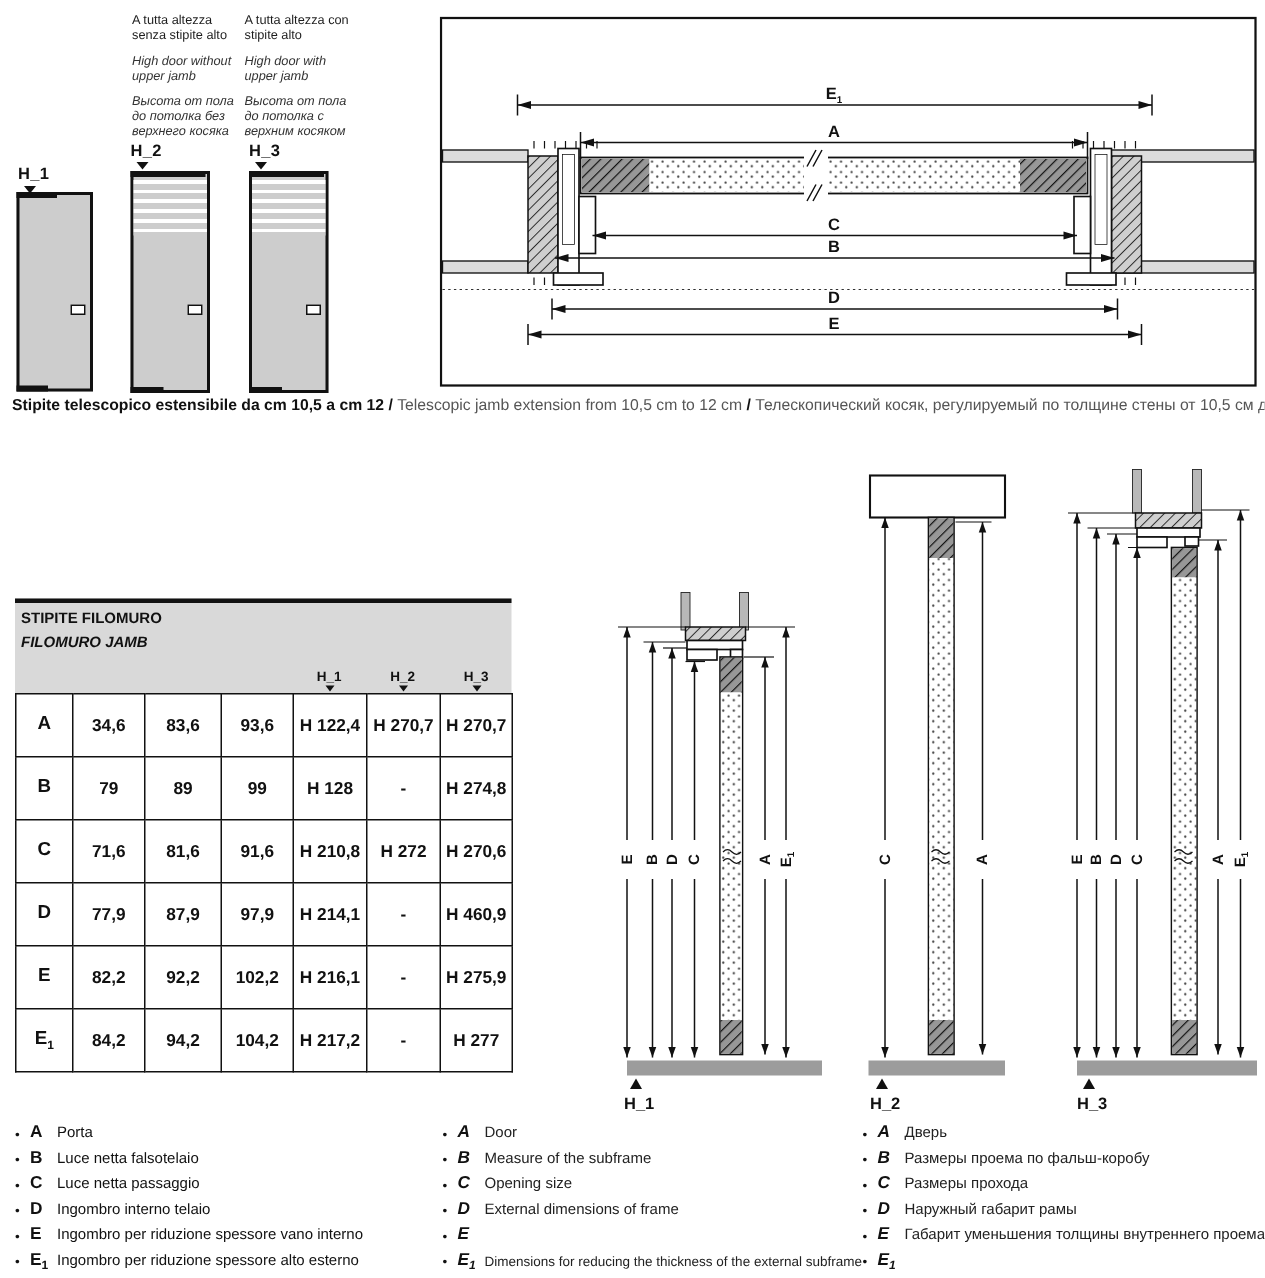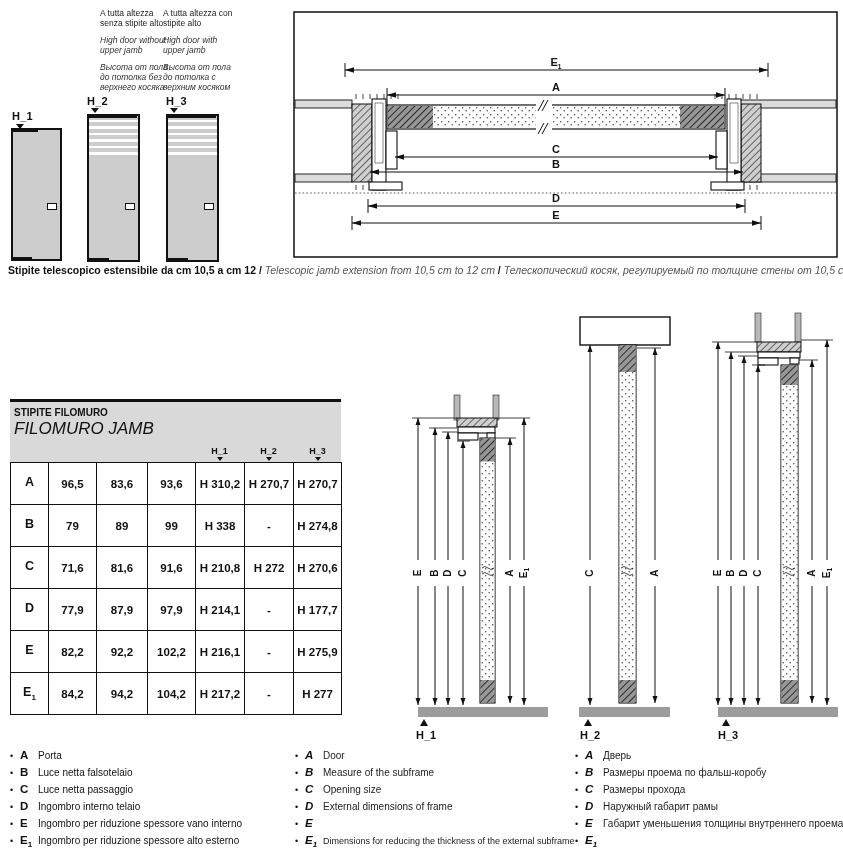--- a/index.html
+++ b/index.html
@@ -19,27 +19,27 @@
   .door{position:absolute;background:#cdcdcd;border:2px solid #111}
   .stripes{position:absolute;left:0;right:0;top:4px;height:37px;
            background:repeating-linear-gradient(to bottom,#fff 0 2.5px,#cdcdcd 2.5px 6.5px)}
   .topbar{position:absolute;left:-2px;top:-2px;height:4px;background:#111}
   .botbar{position:absolute;left:-2px;bottom:-2px;width:45%;height:4px;background:#111}
   .handle{position:absolute;right:3px;width:8px;height:5px;background:#fff;border:1px solid #111}
 
   
   #caption{position:absolute;left:8px;top:264px;width:833px;font-size:10.5px;white-space:nowrap}
   .cap-it,.cap-sep{font-weight:bold}
-  .cap-en,.cap-ru{font-style:italic;color:#555}
+  .cap-en,.cap-ru{color:#555}
 
   
   #spec{position:absolute;left:10px;top:399px;width:331px}
   .tbl-head{height:60px;background:#d9d9d9;border-top:3px solid #111;position:relative}
   .tbl-head .t1{font-size:10px;font-weight:bold;padding:3px 0 0 4px;line-height:16px}
-  .tbl-head .t2,.tbl-head .t3{font-size:17px;font-weight:normal;font-style:italic;
+  .tbl-head .t2,.tbl-head .t3{font-size:10px;font-weight:bold;font-style:italic;
                               padding-left:4px;line-height:16px}
   .hcol{position:absolute;bottom:1px;width:49px;text-align:center;
         font-size:9px;font-weight:bold}
   .hcol .tri{width:0;height:0;border-left:3.5px solid transparent;
              border-right:3.5px solid transparent;border-top:4px solid #111;margin:1px auto 0}
   #spec table{border-collapse:collapse;width:331px;table-layout:fixed}
   #spec td,#spec th{border:1px solid #111;text-align:center;font-weight:bold;
                     height:41px;padding:0;font-size:11.5px;background:#fff}
   #spec th{font-size:12.5px}
   sub{font-size:8px}
@@ -61,21 +61,21 @@
   .dlab{font:bold 11px "Liberation Sans",sans-serif;fill:#111}
   .vlab{font:bold 10px "Liberation Sans",sans-serif;fill:#111}
   .vsub,.sub{font-size:6.5px;font-weight:bold}
   .wallbar{fill:#dcdcdc;stroke:#111;stroke-width:.9}
   .prof{fill:#fff;stroke:#111;stroke-width:1.1}
   .lbg{fill:#fff}
 </style>
 </head>
 <body>
 
-<div class="vartext" style="left:100px;top:8px">
+<div class="vartext" style="left:88px;top:8px">
   <p class="it">A tutta altezza senza stipite alto</p>
   <p class="en">High door without upper jamb</p>
   <p class="ru">Высота от пола до потолка без верхнего косяка</p>
 </div>
 <div class="vartext" style="left:163px;top:8px">
   <p class="it">A tutta altezza con stipite alto</p>
   <p class="en">High door with upper jamb</p>
   <p class="ru">Высота от пола до потолка с верхним косяком</p>
 </div>
 
@@ -235,53 +235,53 @@
         <col style="width:48px">
         <col style="width:51px">
         <col style="width:48px">
         <col style="width:49px">
         <col style="width:49px">
         <col style="width:48px">
       </colgroup>
     <tbody>
         <tr>
       <th><span>A</span><sub></sub></th>
-      <td>96,5</td>
+      <td>34,6</td>
       <td>83,6</td>
       <td>93,6</td>
-      <td>H 310,2</td>
+      <td>H 122,4</td>
       <td>H 270,7</td>
       <td>H 270,7</td>
     </tr>
     <tr>
       <th><span>B</span><sub></sub></th>
       <td>79</td>
       <td>89</td>
       <td>99</td>
-      <td>H 338</td>
+      <td>H 128</td>
       <td>-</td>
       <td>H 274,8</td>
     </tr>
     <tr>
       <th><span>C</span><sub></sub></th>
       <td>71,6</td>
       <td>81,6</td>
       <td>91,6</td>
       <td>H 210,8</td>
       <td>H 272</td>
       <td>H 270,6</td>
     </tr>
     <tr>
       <th><span>D</span><sub></sub></th>
       <td>77,9</td>
       <td>87,9</td>
       <td>97,9</td>
       <td>H 214,1</td>
       <td>-</td>
-      <td>H 177,7</td>
+      <td>H 460,9</td>
     </tr>
     <tr>
       <th><span>E</span><sub></sub></th>
       <td>82,2</td>
       <td>92,2</td>
       <td>102,2</td>
       <td>H 216,1</td>
       <td>-</td>
       <td>H 275,9</td>
     </tr>

